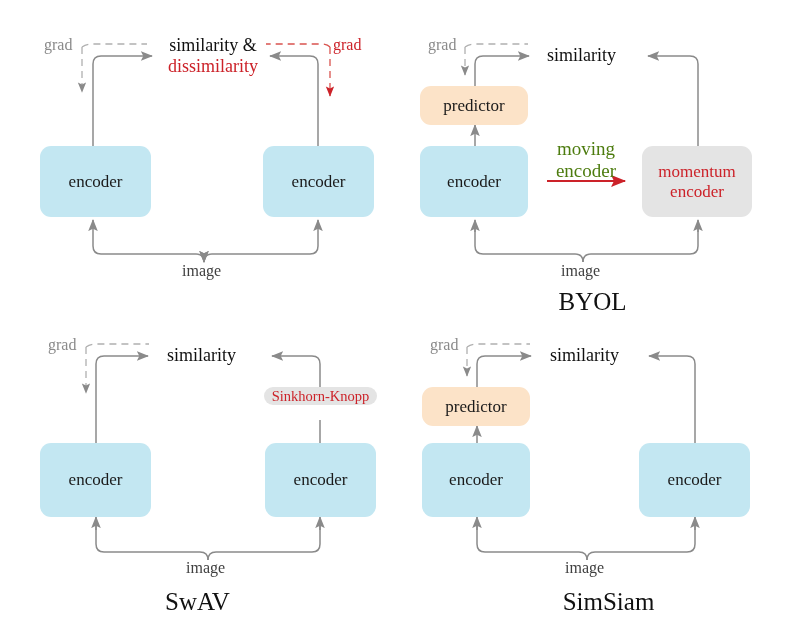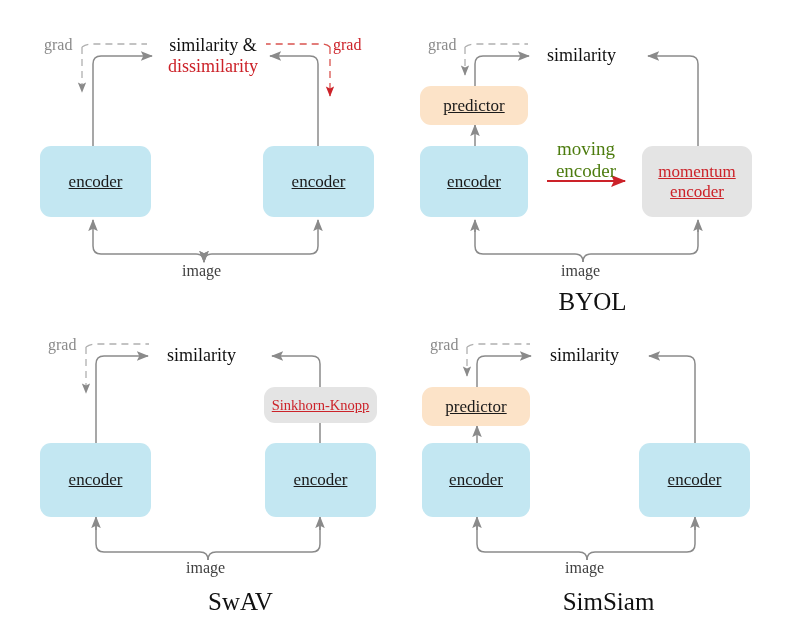--- a/index.html
+++ b/index.html
@@ -30,21 +30,20 @@
   }
   .box {
     position: absolute;
     border-radius: 11px;
     display: flex;
     align-items: center;
     justify-content: center;
     text-align: center;
     line-height: 1.12;
     box-sizing: border-box;
-    text-decoration: underline;
   }
   .box-encoder {
     background: #c3e7f2;
     color: #1a1a1a;
     font-size: 17px;
   }
   .box-predictor {
     background: #fce3c8;
     color: #1a1a1a;
     font-size: 17px;
@@ -206,33 +205,33 @@
 
     <path d="M96,203 L96,226 Q96,234 104,234 L200,234 Q208,234 208,242" fill="none" stroke="#8a8a8a" stroke-width="1.5"></path>
     <path d="M320,203 L320,226 Q320,234 312,234 L216,234 Q208,234 208,242" fill="none" stroke="#8a8a8a" stroke-width="1.5"></path>
     <path d="M96,212 L96,199" fill="none" stroke="#8a8a8a" stroke-width="1.5" marker-end="url(#ah-gray)"></path>
     <path d="M320,212 L320,199" fill="none" stroke="#8a8a8a" stroke-width="1.5" marker-end="url(#ah-gray)"></path>
   </svg>
 
   <div class="lbl lbl-grad" style="left:48px; top:18px;">grad</div>
   <div class="lbl lbl-sim" style="left:167px; top:27px;">similarity</div>
 
-  <div class="box box-sinkhorn" style="left:264px; top:69px; width:113px; height:36px;">
+  <div class="box box-sinkhorn" style="left:264px; top:69px; width:113px; height:18px;">
     <span>Sinkhorn-Knopp</span>
   </div>
 
   <div class="box box-encoder" style="left:40px; top:125px; width:111px; height:74px;">
     <span>encoder</span>
   </div>
   <div class="box box-encoder" style="left:265px; top:125px; width:111px; height:74px;">
     <span>encoder</span>
   </div>
 
   <div class="lbl lbl-image" style="left:186px; top:241px;">image</div>
-  <div class="panel-title" style="left:0px; top:270px; width:395px;padding-left:43px;">SwAV</div>
+  <div class="panel-title" style="left:0px; top:270px; width:395px;">SwAV</div>
 </div>
 
 <div class="panel" style="left:395px; top:318px;">
 
   <svg class="svg-layer" viewBox="0 0 395 318">
 
     <path d="M82,69 L82,46 Q82,38 90,38 L136,38" fill="none" stroke="#8a8a8a" stroke-width="1.5" marker-end="url(#ah-gray)"></path>
 
     <path d="M72,29 Q76,26 82,26 L135,26" fill="none" stroke="#b0b0b0" stroke-width="1.3" stroke-dasharray="7,5"></path>
     <path d="M72,29 L72,58" fill="none" stroke="#b0b0b0" stroke-width="1.3" stroke-dasharray="7,5" marker-end="url(#ah-gray)"></path>

